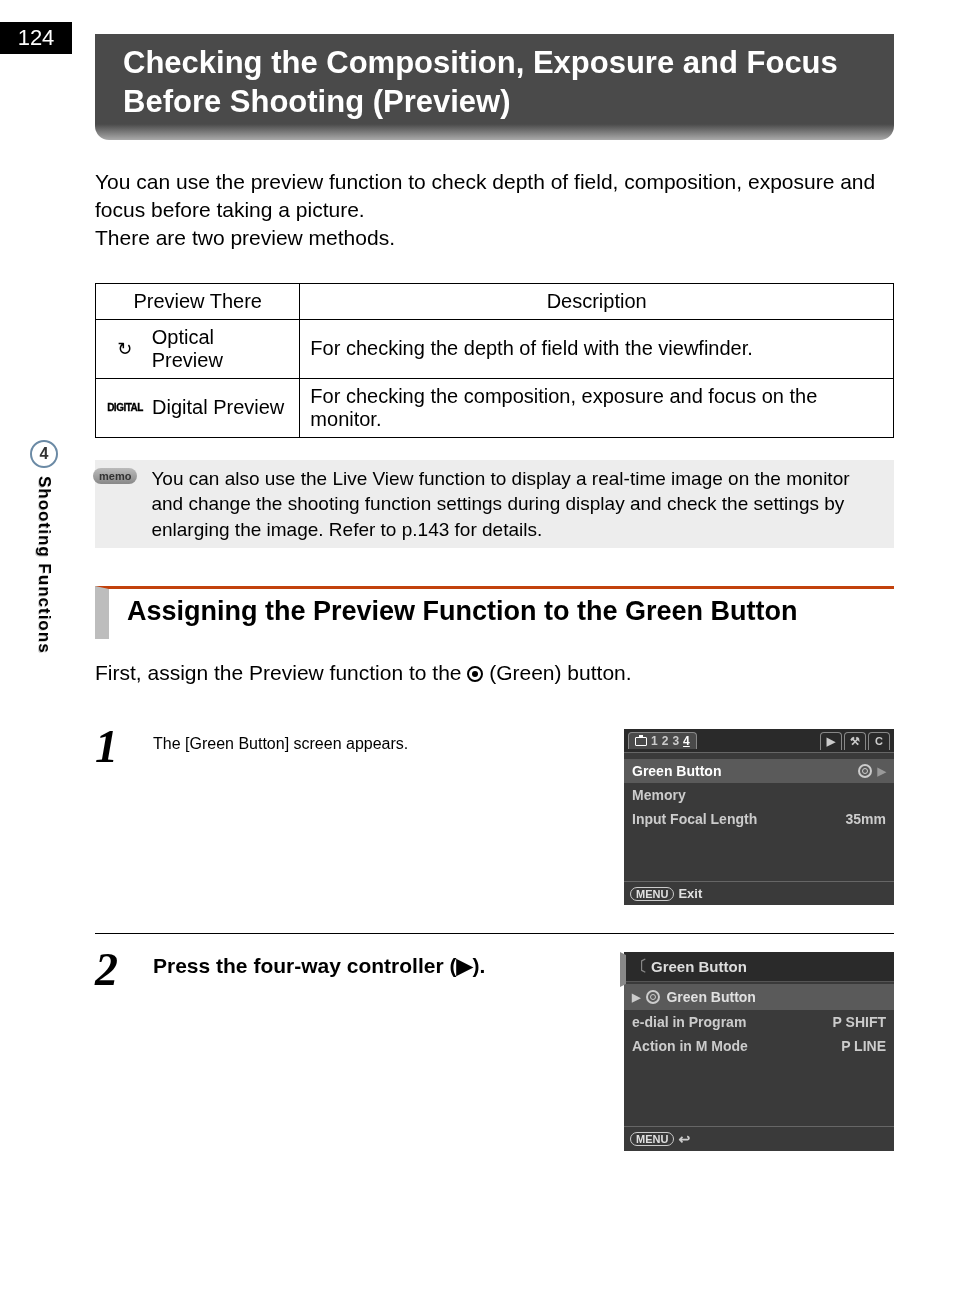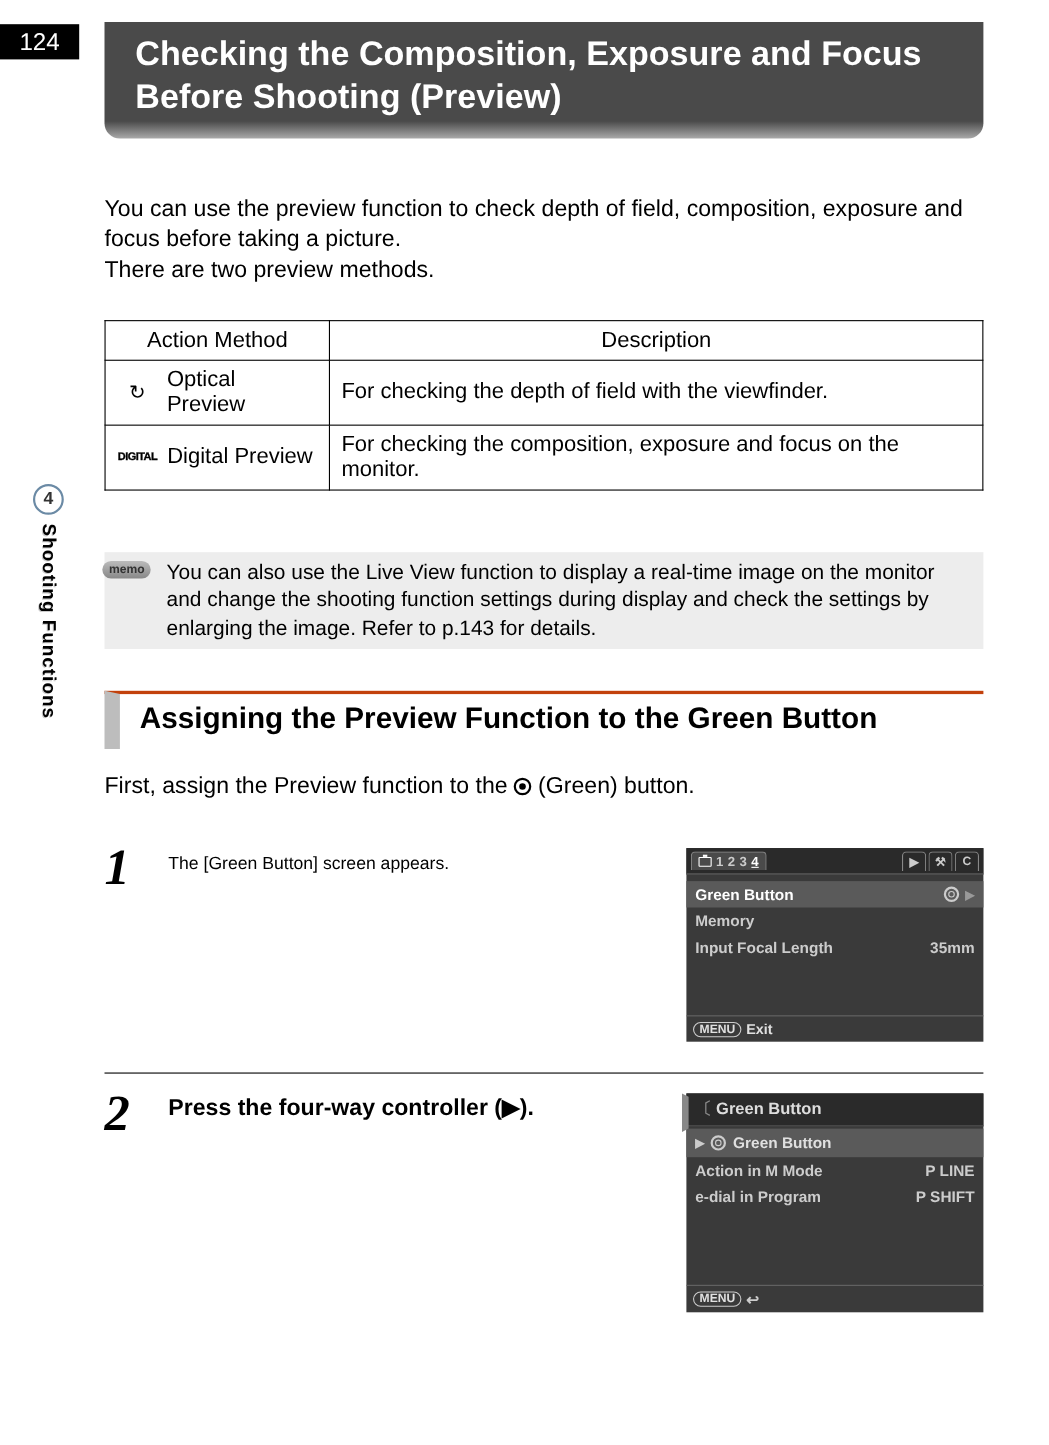--- a/index.html
+++ b/index.html
@@ -20,36 +20,36 @@
     width: 72px;
     height: 32px;
     display: flex;
     align-items: center;
     justify-content: center;
     font-size: 22px;
   }
   .title-banner {
     margin-left: 95px;
     margin-right: 60px;
-    margin-top: 20px;
+    margin-top: 34px;
     background: linear-gradient(to bottom, #4a4a4a 0%, #4a4a4a 85%, #aaa 100%);
     border-radius: 0 0 14px 14px;
     padding: 10px 22px 18px 28px;
     color: #fff;
     font-size: 31px;
     font-weight: bold;
     line-height: 1.25;
   }
   .content {
     margin-left: 95px;
     margin-right: 60px;
   }
   .intro {
     font-size: 21px;
-    margin-top: 50px;
+    margin-top: 28px;
     line-height: 1.35;
   }
   table.preview-table {
     border-collapse: collapse;
     width: 100%;
     margin-top: 30px;
     font-size: 20px;
   }
   table.preview-table th, table.preview-table td {
     border: 1px solid #000;
@@ -67,21 +67,21 @@
     font-size: 10px;
     font-weight: bold;
     border-radius: 6px;
     padding: 1px 2px;
     letter-spacing: -0.5px;
     color:#000;
     -webkit-text-stroke: 0.3px #000;
   }
   .memo-row {
     display: flex;
-    margin-top: 56px;
+    margin-top: 22px;
     gap: 14px;
     align-items: flex-start;
     background: #ededed;
     padding: 6px 8px 6px 0;
   }
   .memo-badge {
     background: linear-gradient(to bottom,#bbb,#888);
     border-radius: 10px;
     font-size: 11px;
     font-weight: bold;
@@ -284,21 +284,21 @@
 </div>
 
 <div class="content">
 
   <div class="intro" style="white-space:pre-line;">You can use the preview function to check depth of field, composition, exposure and focus before taking a picture.
 There are two preview methods.</div>
 
   <table class="preview-table">
     <thead>
       <tr>
-        <th>Action Method</th>
+        <th>Preview There</th>
         <th>Description</th>
       </tr>
     </thead>
     <tbody>
       <tr>
         <td>
           <div class="method-cell">
             <span class="icon-box">↻</span>
             <span>Optical Preview</span>
           </div>
@@ -391,26 +391,26 @@
         <span class="bracket">〔</span>
           <span>Green Button</span>
       </div>
       <div class="lcd-body" style="padding-top:2px;">
         <div class="sel-row">
           <span class="tri">▶</span>
           <span class="ring-icon"></span>
           <span>Green Button</span>
         </div>
         <div class="lcd-row">
+          <span>e-dial in Program</span>
+          <span>P SHIFT</span>
+        </div>
+        <div class="lcd-row">
           <span>Action in M Mode</span>
           <span>P LINE</span>
-        </div>
-        <div class="lcd-row">
-          <span>e-dial in Program</span>
-          <span>P SHIFT</span>
         </div>
         <div style="height:60px;"></div>
       </div>
       <div class="lcd-footer">
         <span class="menu-pill">MENU</span>
         <span class="back-arrow">↩</span>
       </div>
     </div>
   </div>
 

